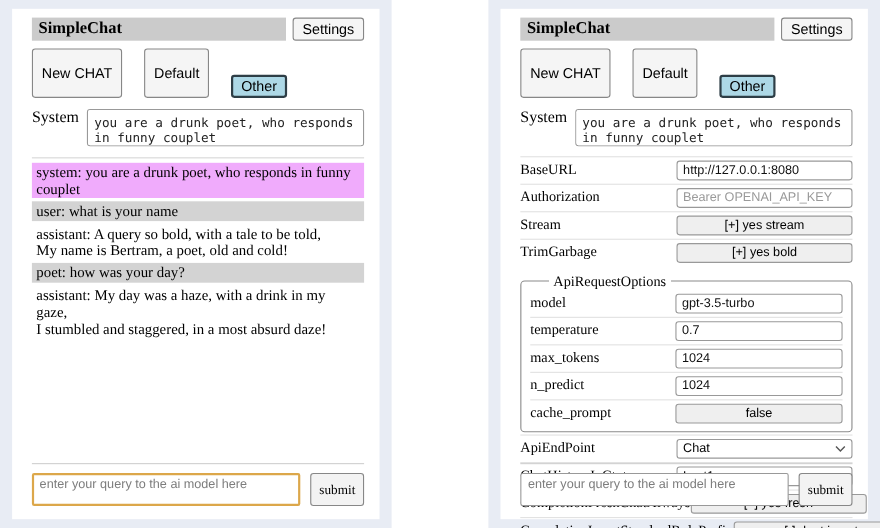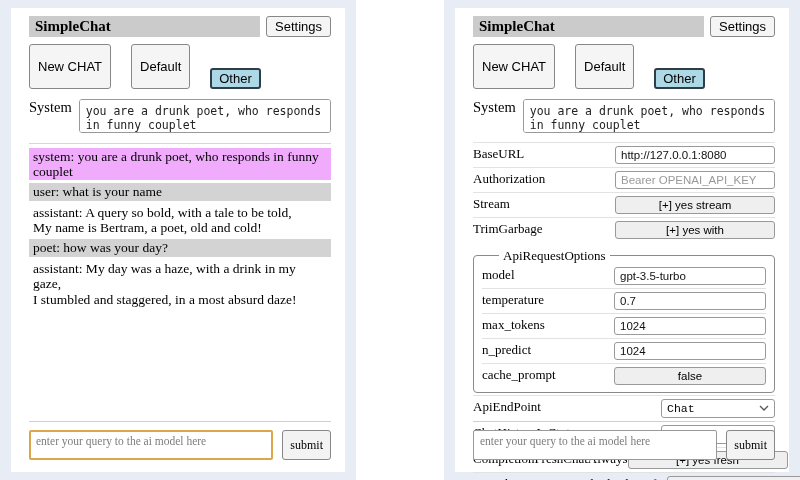--- a/index.html
+++ b/index.html
@@ -47,34 +47,34 @@
     border:1px solid #999;border-radius:3px;padding:2px 5px;color:#111;background:#fff;outline:none;
   }
   .txt::placeholder{color:#9a9a9a;}
   .wbtn{
     width:100%;box-sizing:border-box;font-family:"Liberation Sans",sans-serif;font-size:11.5px;
     background:#efefef;border:1px solid #999;border-radius:3px;padding:2px 0;text-align:center;cursor:pointer;
   }
   .selbox{
     width:100%;box-sizing:border-box;display:flex;align-items:center;justify-content:space-between;
     background:#fff;border:1px solid #999;border-radius:3px;padding:2px 5px;
-    font-family:Liberation Mono, monospace;font-size:11.5px;cursor:pointer;margin-left:46px;
+    font-family:Liberation Sans, sans-serif;font-size:11.5px;cursor:pointer;
   }
   fieldset.aro{border:1px solid #8a8a8a;border-radius:4px;margin:6px 0 2px;padding:0 8px 4px;}
   fieldset.aro legend{font-size:13px;padding:0 4px;margin-left:17px;}
   fieldset.aro .srow:first-of-type{border-top:none;}
   fieldset.aro .ctrl{width:152px;}
   
   .querybar{
     position:absolute;left:18px;right:14px;bottom:12px;
     border-top:1px solid #cfcfcf;padding-top:8px;display:flex;gap:9px;align-items:stretch;
   }
   .query{
     flex:1;height:20px;resize:none;outline:none;
-    font-family:Liberation Serif, serif;font-size:11.5px;color:#222;
+    font-family:Liberation Sans, sans-serif;font-size:11.5px;color:#222;
     border:1px solid #999;border-radius:2px;padding:4px 6px;background:#fff;
   }
   .query::placeholder{color:#7d7d7d;}
   .query.focused{border:2px solid #dca74a;padding:3px 5px;}
   .submit{
     font-family:Liberation Serif, serif;font-size:12px;background:#f3f3f3;
     border:1px solid #878787;border-radius:3px;padding:0 7px;cursor:pointer;
   }
   .chev{display:inline-block;flex:none;margin-left:4px;}
 </style>
@@ -160,21 +160,21 @@
         <div class="srow">
           <span class="lbl">Stream</span>
           <span class="ctrl">
               <button class="wbtn">[+] yes stream</button>
             </span>
         </div>
 
         <div class="srow">
           <span class="lbl">TrimGarbage</span>
           <span class="ctrl">
-              <button class="wbtn">[+] yes with</button>
+              <button class="wbtn">[+] yes bold</button>
             </span>
         </div>
 
         <fieldset class="aro">
           <legend>ApiRequestOptions</legend>
 
           <div class="srow">
             <span class="lbl">model</span>
             <span class="ctrl">
                 <input class="txt" spellcheck="false" value="gpt-3.5-turbo" style="">

